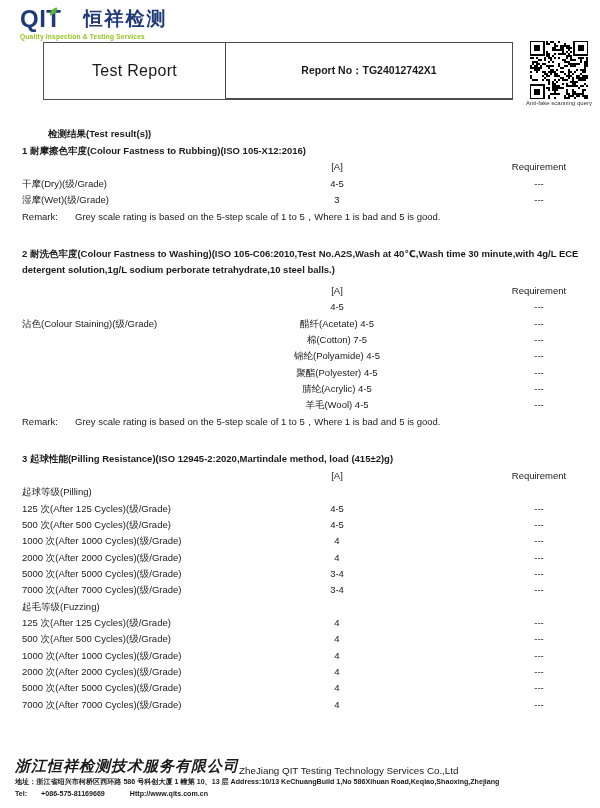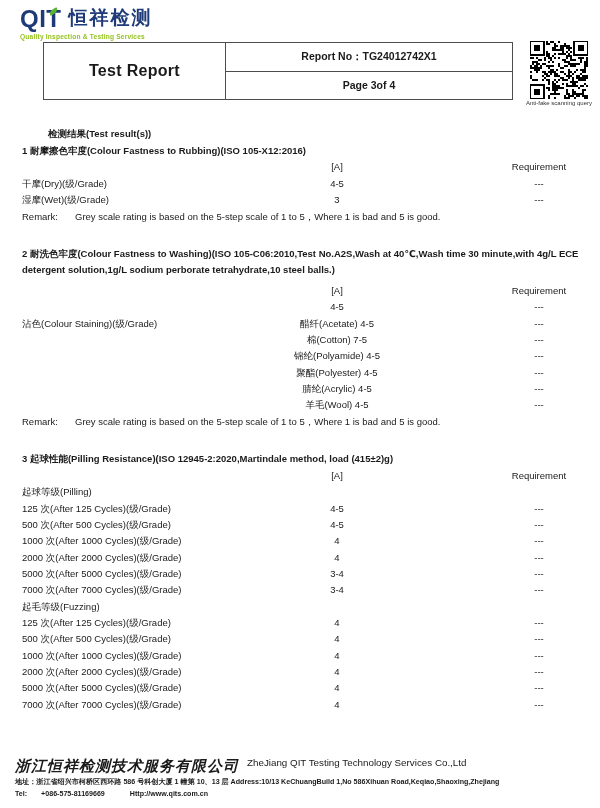--- a/index.html
+++ b/index.html
@@ -4,29 +4,29 @@
 <style>
   * { margin:0; padding:0; box-sizing:border-box; }
   html,body { background:#888; }
   .page {
     width:600px; height:808px; position:relative; background:#ffffff;
     font-family:"Liberation Sans","DejaVu Sans",sans-serif;
     color:#1a1a1a; overflow:hidden; margin:0 auto;
   }
   
   .logo { position:absolute; left:20px; top:7px; }
-  .logo-row { display:flex; align-items:flex-start; gap:7px; }
+  .logo-row { display:flex; align-items:center; gap:22px; }
   .brand { font-size:24px; font-weight:bold; color:#1e3a78; letter-spacing:0.5px; line-height:24px; position:relative; font-family:"Liberation Sans",sans-serif; }
   .leaf { position:absolute; left:22px; top:-5px; width:9px; height:5px; background:#5cb531; border-radius:80% 0 80% 0; transform:rotate(-25deg); }
   .brand-cn { font-size:19px; font-weight:bold; color:#1e3a78; line-height:22px; letter-spacing:2px; }
   .tagline { font-size:6.6px; font-weight:bold; color:#95c11f; margin-top:2px; letter-spacing:0.2px; }
   
   .header-table { position:absolute; left:43px; top:42px; width:470px; height:58px; border:1.5px solid #4d4d4d; display:flex; background:#fff; }
   .ht-left { width:182px; border-right:1.5px solid #4d4d4d; display:flex; align-items:center; justify-content:center; }
-  .ht-title { font-size:16px; font-weight:bold; letter-spacing:0.3px; }
+  .ht-title { font-size:16px; font-weight:normal; letter-spacing:0.3px; }
   .ht-right { flex:1; display:flex; flex-direction:column; }
   .ht-row { flex:1; display:flex; align-items:center; justify-content:center; font-size:10.5px;font-weight:bold; }
   .ht-row.first { border-bottom:1.5px solid #4d4d4d; }
   
   .qr-wrap { position:absolute; left:524px; top:41px; width:70px; text-align:center; }
   .qr-box { width:58px; height:58px; margin:0 auto; }
   .qr-caption { font-size:6px; color:#333; margin-top:1px; white-space:nowrap; }
   
   .body { position:absolute; left:0; right:0; top:126px; font-size:9.5px; }
   .results-heading { font-weight:bold; padding-left:4px; line-height:16px; height:17px;margin-left:44px; }
@@ -36,21 +36,21 @@
   .c-label { position:absolute; left:22px; white-space:nowrap; }
   .c-value { position:absolute; left:257px; width:160px; text-align:center; white-space:nowrap; }
   .c-req { position:absolute; left:479px; width:120px; text-align:center; white-space:nowrap; }
   .remark-row { position:relative; height:16.6px; line-height:16.6px; }
   .remark-label { position:absolute; left:22px; }
   .remark-text { position:absolute; left:75px; white-space:nowrap; }
   .gap { height:21px; }
   .gap-s { height:4px; }
   
   .footer { position:absolute; left:15px; right:5px; top:757px; }
-  .f-company { display:flex; align-items:flex-start; gap:8px; }
+  .f-company { display:flex; align-items:flex-end; gap:0; }
   .f-cn { font-family:"DejaVu Serif","Liberation Serif",serif; font-style:italic; font-weight:bold; font-size:15px; letter-spacing:1px; white-space:nowrap; }
   .f-en { font-size:9.8px; white-space:nowrap; }
   .f-line { font-size:7.1px; font-weight:bold; margin-top:1px; white-space:nowrap; }
   .f-line2 { font-size:7.1px; font-weight:bold; margin-top:3px; white-space:nowrap; }
   .f-sp { display:inline-block; width:14px; }
   a.plain { color:inherit; text-decoration:none;padding-left:11px; }
 </style>
 </head>
 <body>
 
@@ -64,21 +64,20 @@
     </div>
     <div class="tagline">Quality Inspection &amp; Testing Services</div>
   </div>
 
   <div class="header-table">
     <div class="ht-left">
       <span class="ht-title">Test Report</span>
     </div>
     <div class="ht-right">
       <div class="ht-row first">Report No：TG24012742X1</div>
-      <div class="ht-row">Page 3of 4</div>
     </div>
   </div>
 
   <div class="qr-wrap">
     <div class="qr-box">
       <svg id="qr-svg" width="58" height="58" viewBox="0 0 29 29" shape-rendering="crispEdges">
           <g fill="#000">
             <rect x="8" y="0" width="1" height="1"></rect>
             <rect x="10" y="0" width="1" height="1"></rect>
             <rect x="11" y="0" width="1" height="1"></rect>

